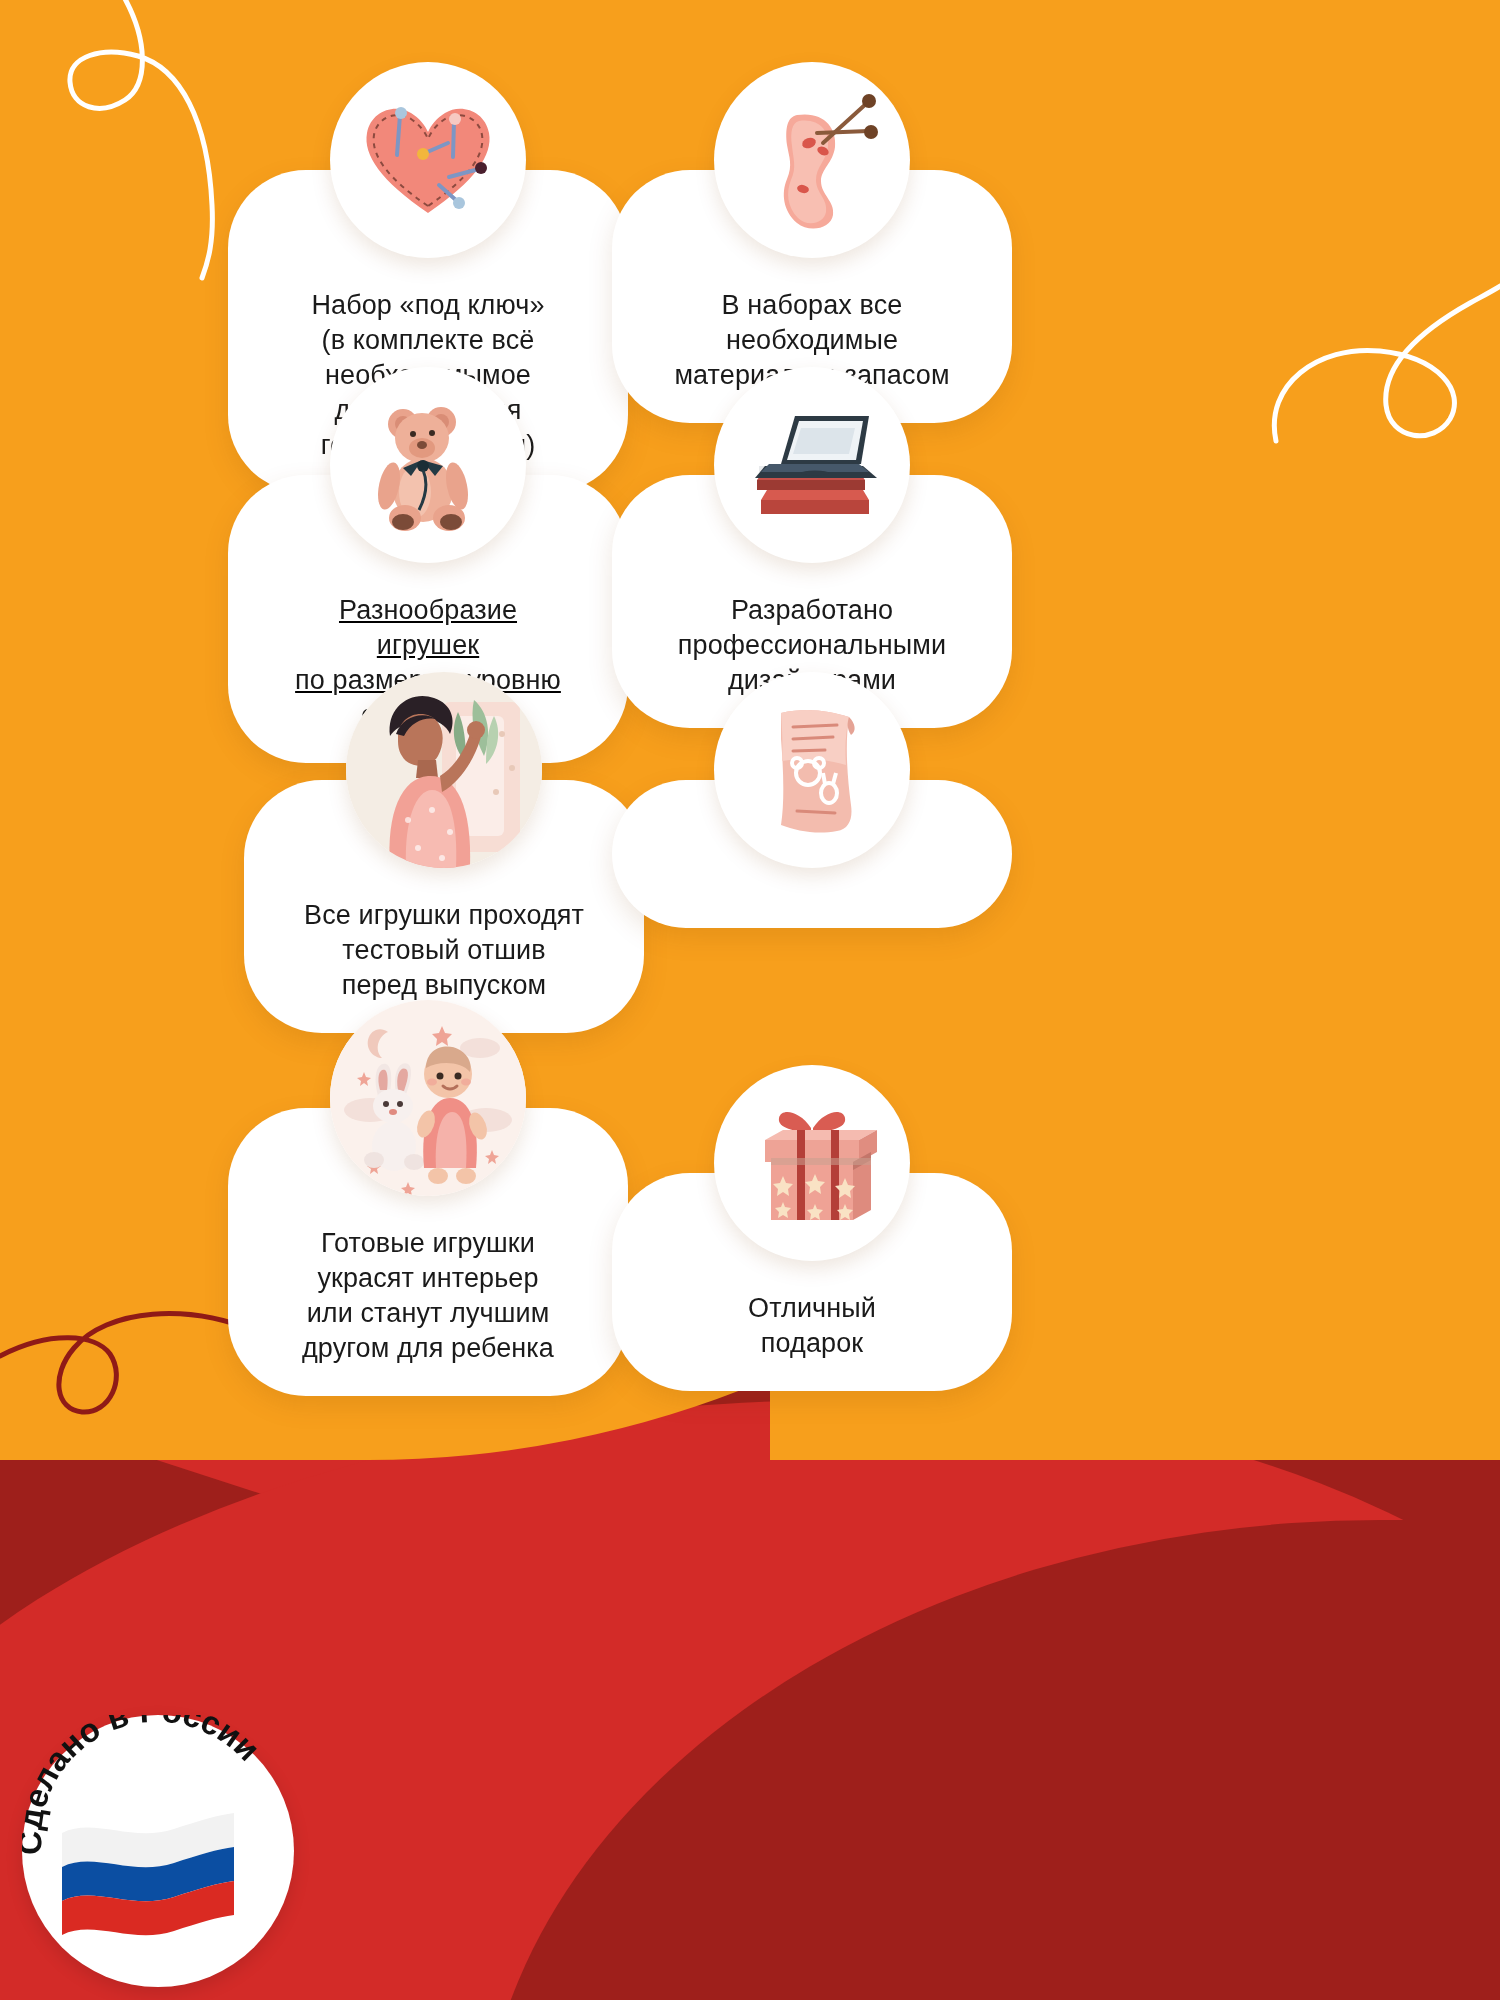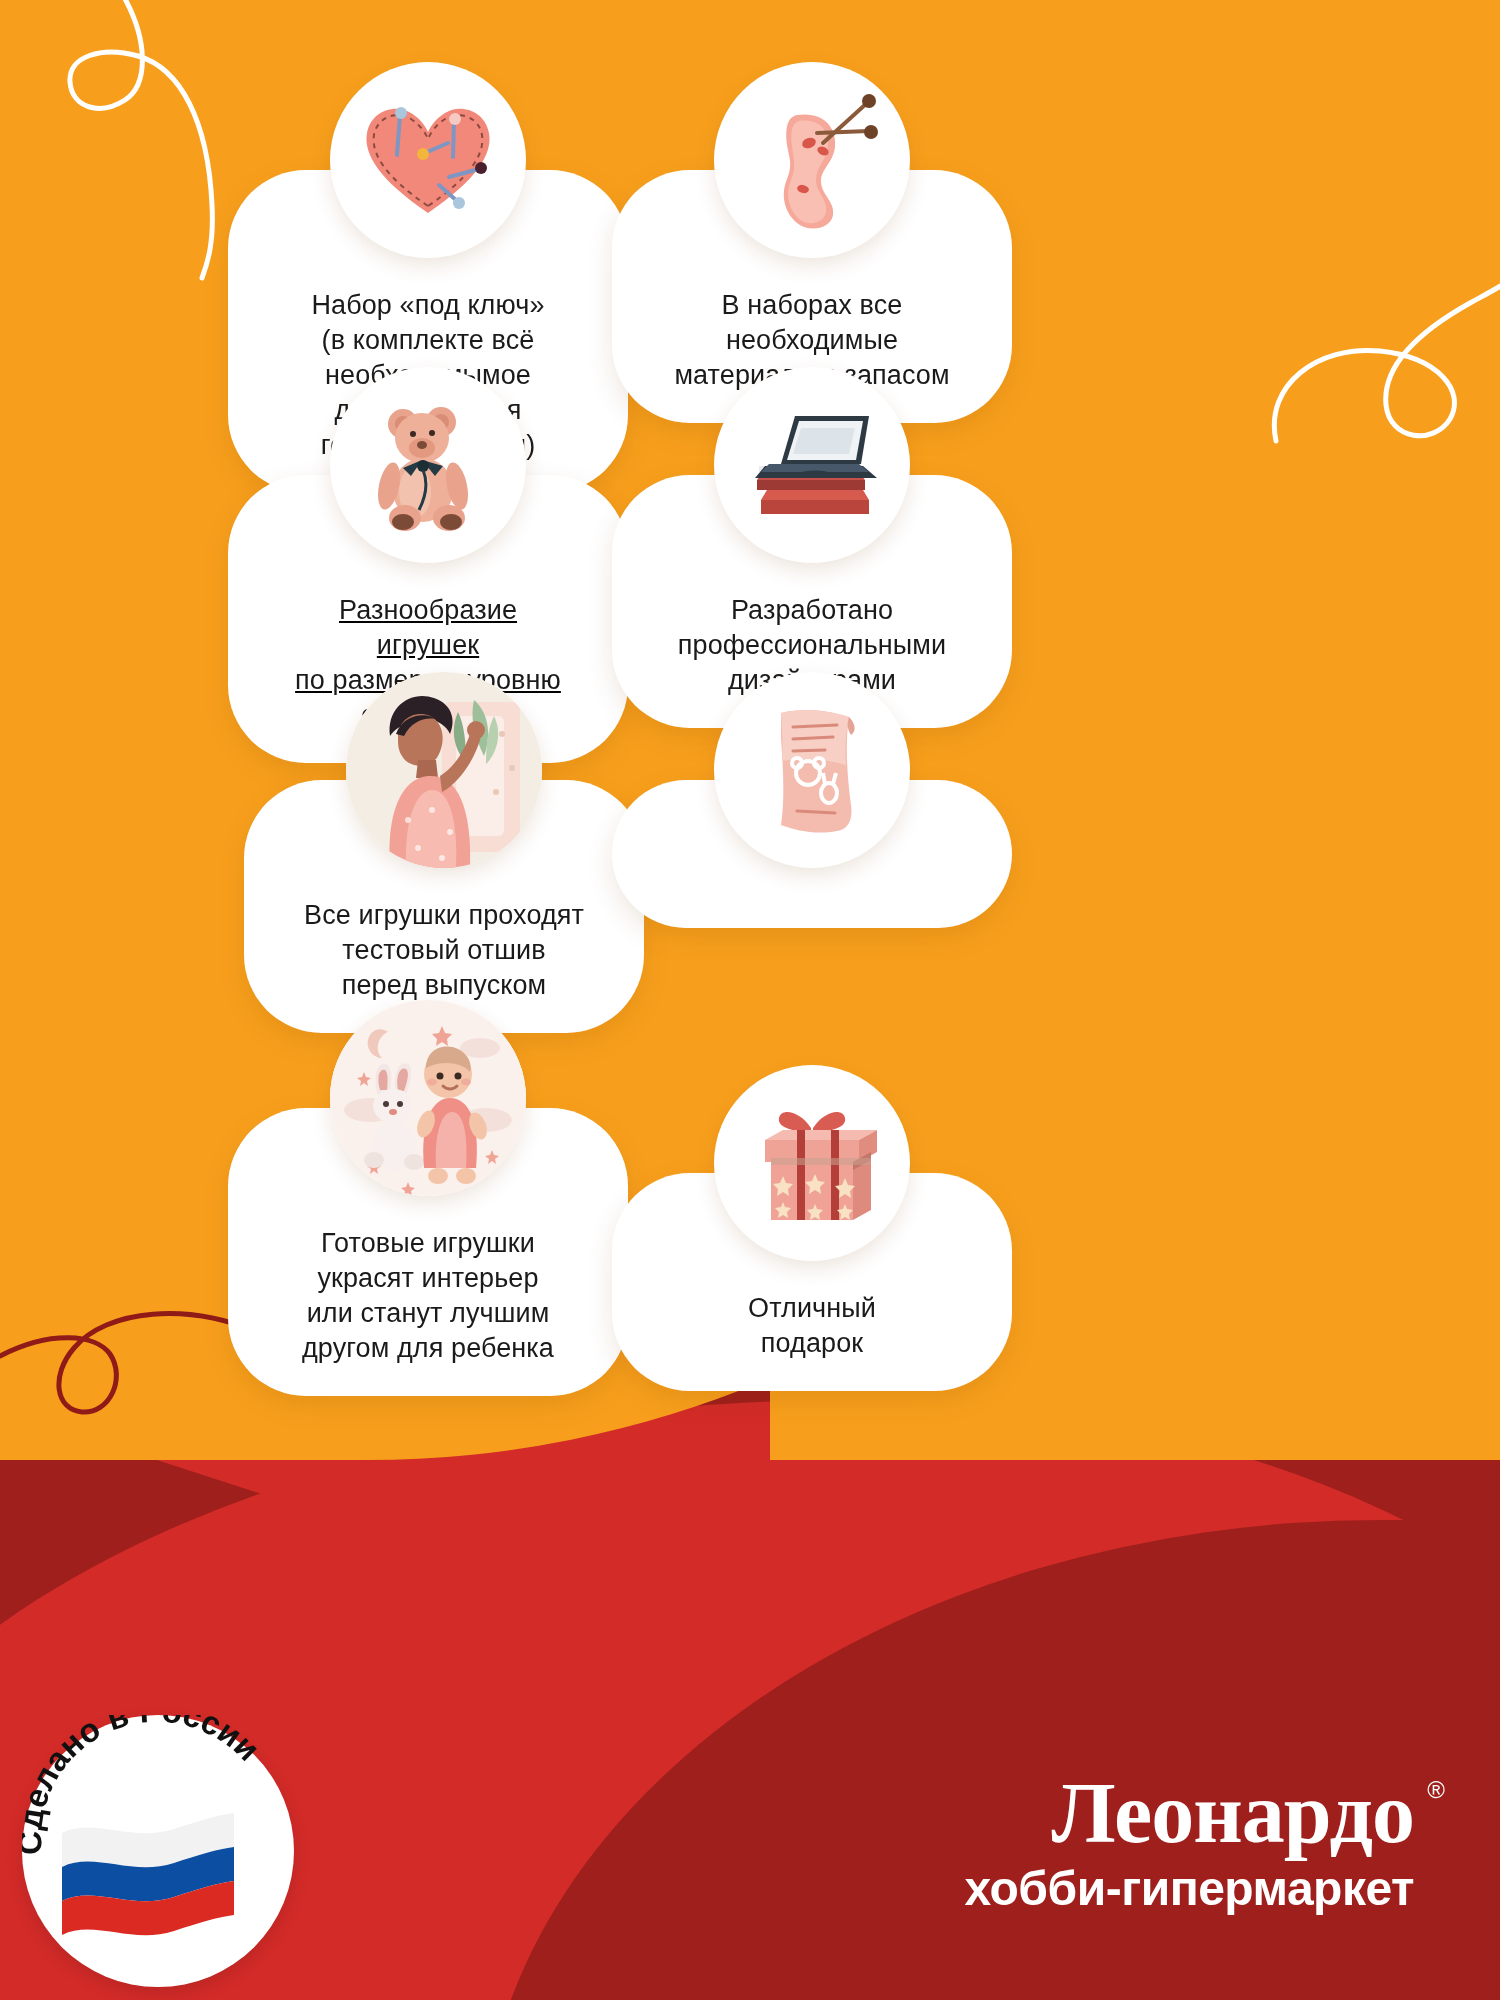--- a/index.html
+++ b/index.html
@@ -465,21 +465,14 @@
         <path d="M40 118 C 72 102, 110 128, 152 114 C 176 106, 196 100, 212 98
                  L 212 132 C 196 134, 176 140, 152 148 C 110 162, 72 136, 40 152 Z" fill="#F2F2F2"></path>
         <path d="M40 152 C 72 136, 110 162, 152 148 C 176 140, 196 134, 212 132
                  L 212 166 C 196 168, 176 174, 152 182 C 110 196, 72 170, 40 186 Z" fill="#0B4EA2"></path>
         <path d="M40 186 C 72 170, 110 196, 152 182 C 176 174, 196 168, 212 166
                  L 212 200 C 196 202, 176 208, 152 216 C 110 230, 72 204, 40 220 Z" fill="#DA2A22"></path>
       </g>
     </svg>
   </div>
 
-  <div class="logo">
-    <div class="logo-main">
-      <span>Леонардо</span>
-      <span class="logo-reg">®</span>
-    </div>
-    <div class="logo-sub">хобби-гипермаркет</div>
-  </div>
 
 </div>
 
 </body></html>

